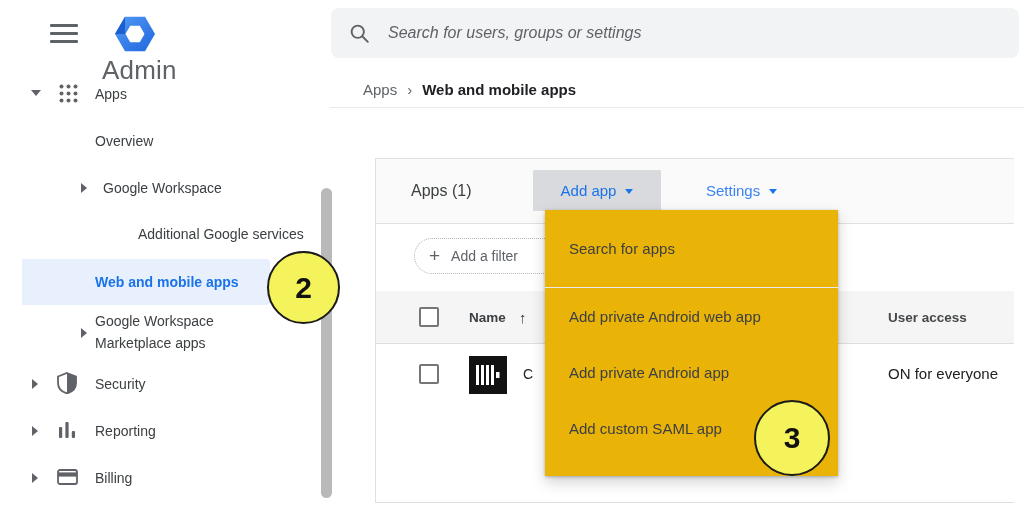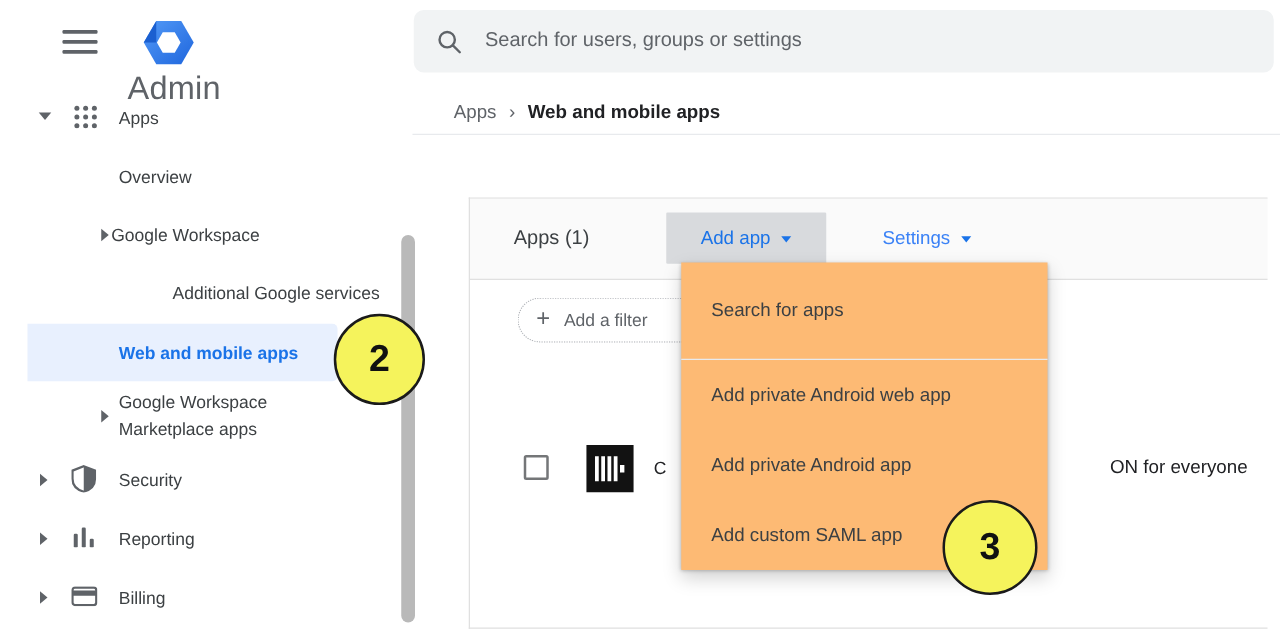--- a/index.html
+++ b/index.html
@@ -15,21 +15,21 @@
   .hamburger{left:50px;top:24px;width:28px;height:20px;cursor:pointer;}
   .hamburger span{display:block;height:2.5px;background:#5f6368;border-radius:1px;margin-bottom:5.5px;}
   .logo-wrap{left:93px;top:13px;display:flex;align-items:center;flex-direction:column;}
   .logo-text{font-size:26px;color:#5f6368;margin-left:9px;letter-spacing:.2px;}
   .searchbar{
     left:331px;top:8px;width:688px;height:50px;background:#f1f3f4;border-radius:8px;
     display:flex;align-items:center;padding:0 18px;box-sizing:border-box;
   }
   .searchbar input{
     flex:1;border:none;outline:none;background:transparent;
-    font-family:inherit;font-size:16px;color:#3c4043;margin-left:16px;
+    font-family:inherit;font-size:16px;color:#3c4043;margin-left:16px;font-style:italic;
   }
   .searchbar input::placeholder{color:#5f6368;opacity:1;}
 
   
   .breadcrumb{left:363px;top:78px;height:22px;display:flex;align-items:center;font-size:15px;}
   .bc-parent{color:#5f6368;}
   .bc-sep{color:#5f6368;margin:0 10px;font-size:15px;}
   .bc-current{color:#202124;font-weight:700;}
   .bc-divider{left:330px;right:0;top:107px;height:1px;background:#e8eaed;}
 
@@ -77,23 +77,23 @@
   .sort-arrow{position:absolute;left:143px;top:0;line-height:53px;font-size:15px;color:#3c4043;}
   .col-access{position:absolute;left:512px;top:0;line-height:53px;font-size:13.5px;font-weight:700;color:#45484b;}
 
   .cb-row{position:absolute;left:43px;top:205px;}
   .app-icon{position:absolute;left:93px;top:197px;width:38px;height:38px;}
   .app-name{position:absolute;left:147px;top:205px;font-size:14px;color:#202124;line-height:20px;}
   .row-access{position:absolute;left:512px;top:206px;font-size:15px;color:#202124;}
 
   
   .menu{
-    left:545px;top:210px;width:293px;background:#fdba74;z-index:20;
+    left:545px;top:210px;width:293px;background:#eab308;z-index:20;
     box-shadow:0 1px 3px rgba(0,0,0,.25),0 6px 14px rgba(0,0,0,.18);
-    padding-bottom:0;
+    padding-bottom:20px;
   }
   .menu-item{height:56px;display:flex;align-items:center;padding-left:24px;font-size:15px;color:#3c4043;cursor:pointer;}
   .menu-item.first{height:77px;}
   .menu-divider{height:1px;background:#e8eaed;}
 
   
   .ann{
     border-radius:50%;background:#f5f35c;border:2.5px solid #1a1a1a;z-index:30;
     display:flex;align-items:center;justify-content:center;
     font-size:30px;font-weight:700;color:#111;box-sizing:border-box;
@@ -156,21 +156,21 @@
       <circle cx="16.5" cy="16.5" r="2"></circle>
   </g>
 </svg>
 <div class="abs side-label" style="left:95px;top:86px;">Apps</div>
 
 <div class="abs side-label" style="left:95px;top:133px;">Overview</div>
 
 <div class="abs" style="left:81px;top:183px;">
     <div class="caret-right"></div>
   </div>
-<div class="abs side-label" style="left:89px;top:180px;">Google Workspace</div>
+<div class="abs side-label" style="left:103px;top:180px;">Google Workspace</div>
 
 <div class="abs side-label" style="left:95px;top:226px;margin-left:43px;">Additional Google services</div>
 
 <div class="abs active-item">
   <span class="side-label">Web and mobile apps</span>
 </div>
 
 <div class="abs" style="left:81px;top:328px;">
     <div class="caret-right"></div>
   </div>
@@ -217,20 +217,26 @@
       <span>Settings</span>
       <span class="caret-blue"></span>
     </div>
   </div>
 
   <div class="filter-chip">
     <span class="filter-plus">+</span>
     <span class="lbl">Add a filter</span>
   </div>
 
+  <div class="table-head">
+    <div class="checkbox cb-head"></div>
+    <div class="col-name">Name</div>
+    <div class="sort-arrow">↑</div>
+    <div class="col-access">User access</div>
+  </div>
 
   <div>
     <div class="checkbox cb-row"></div>
     <svg class="app-icon" viewBox="0 0 38 38">
       <rect x="0" y="0" width="38" height="38" fill="#121212"></rect>
       <rect x="7" y="9" width="3" height="20" fill="#ffffff"></rect>
       <rect x="12" y="9" width="3" height="20" fill="#ffffff"></rect>
       <rect x="17" y="9" width="3" height="20" fill="#ffffff"></rect>
       <rect x="22" y="9" width="3" height="20" fill="#ffffff"></rect>
       <rect x="27" y="16" width="3.5" height="6" fill="#ffffff"></rect>

